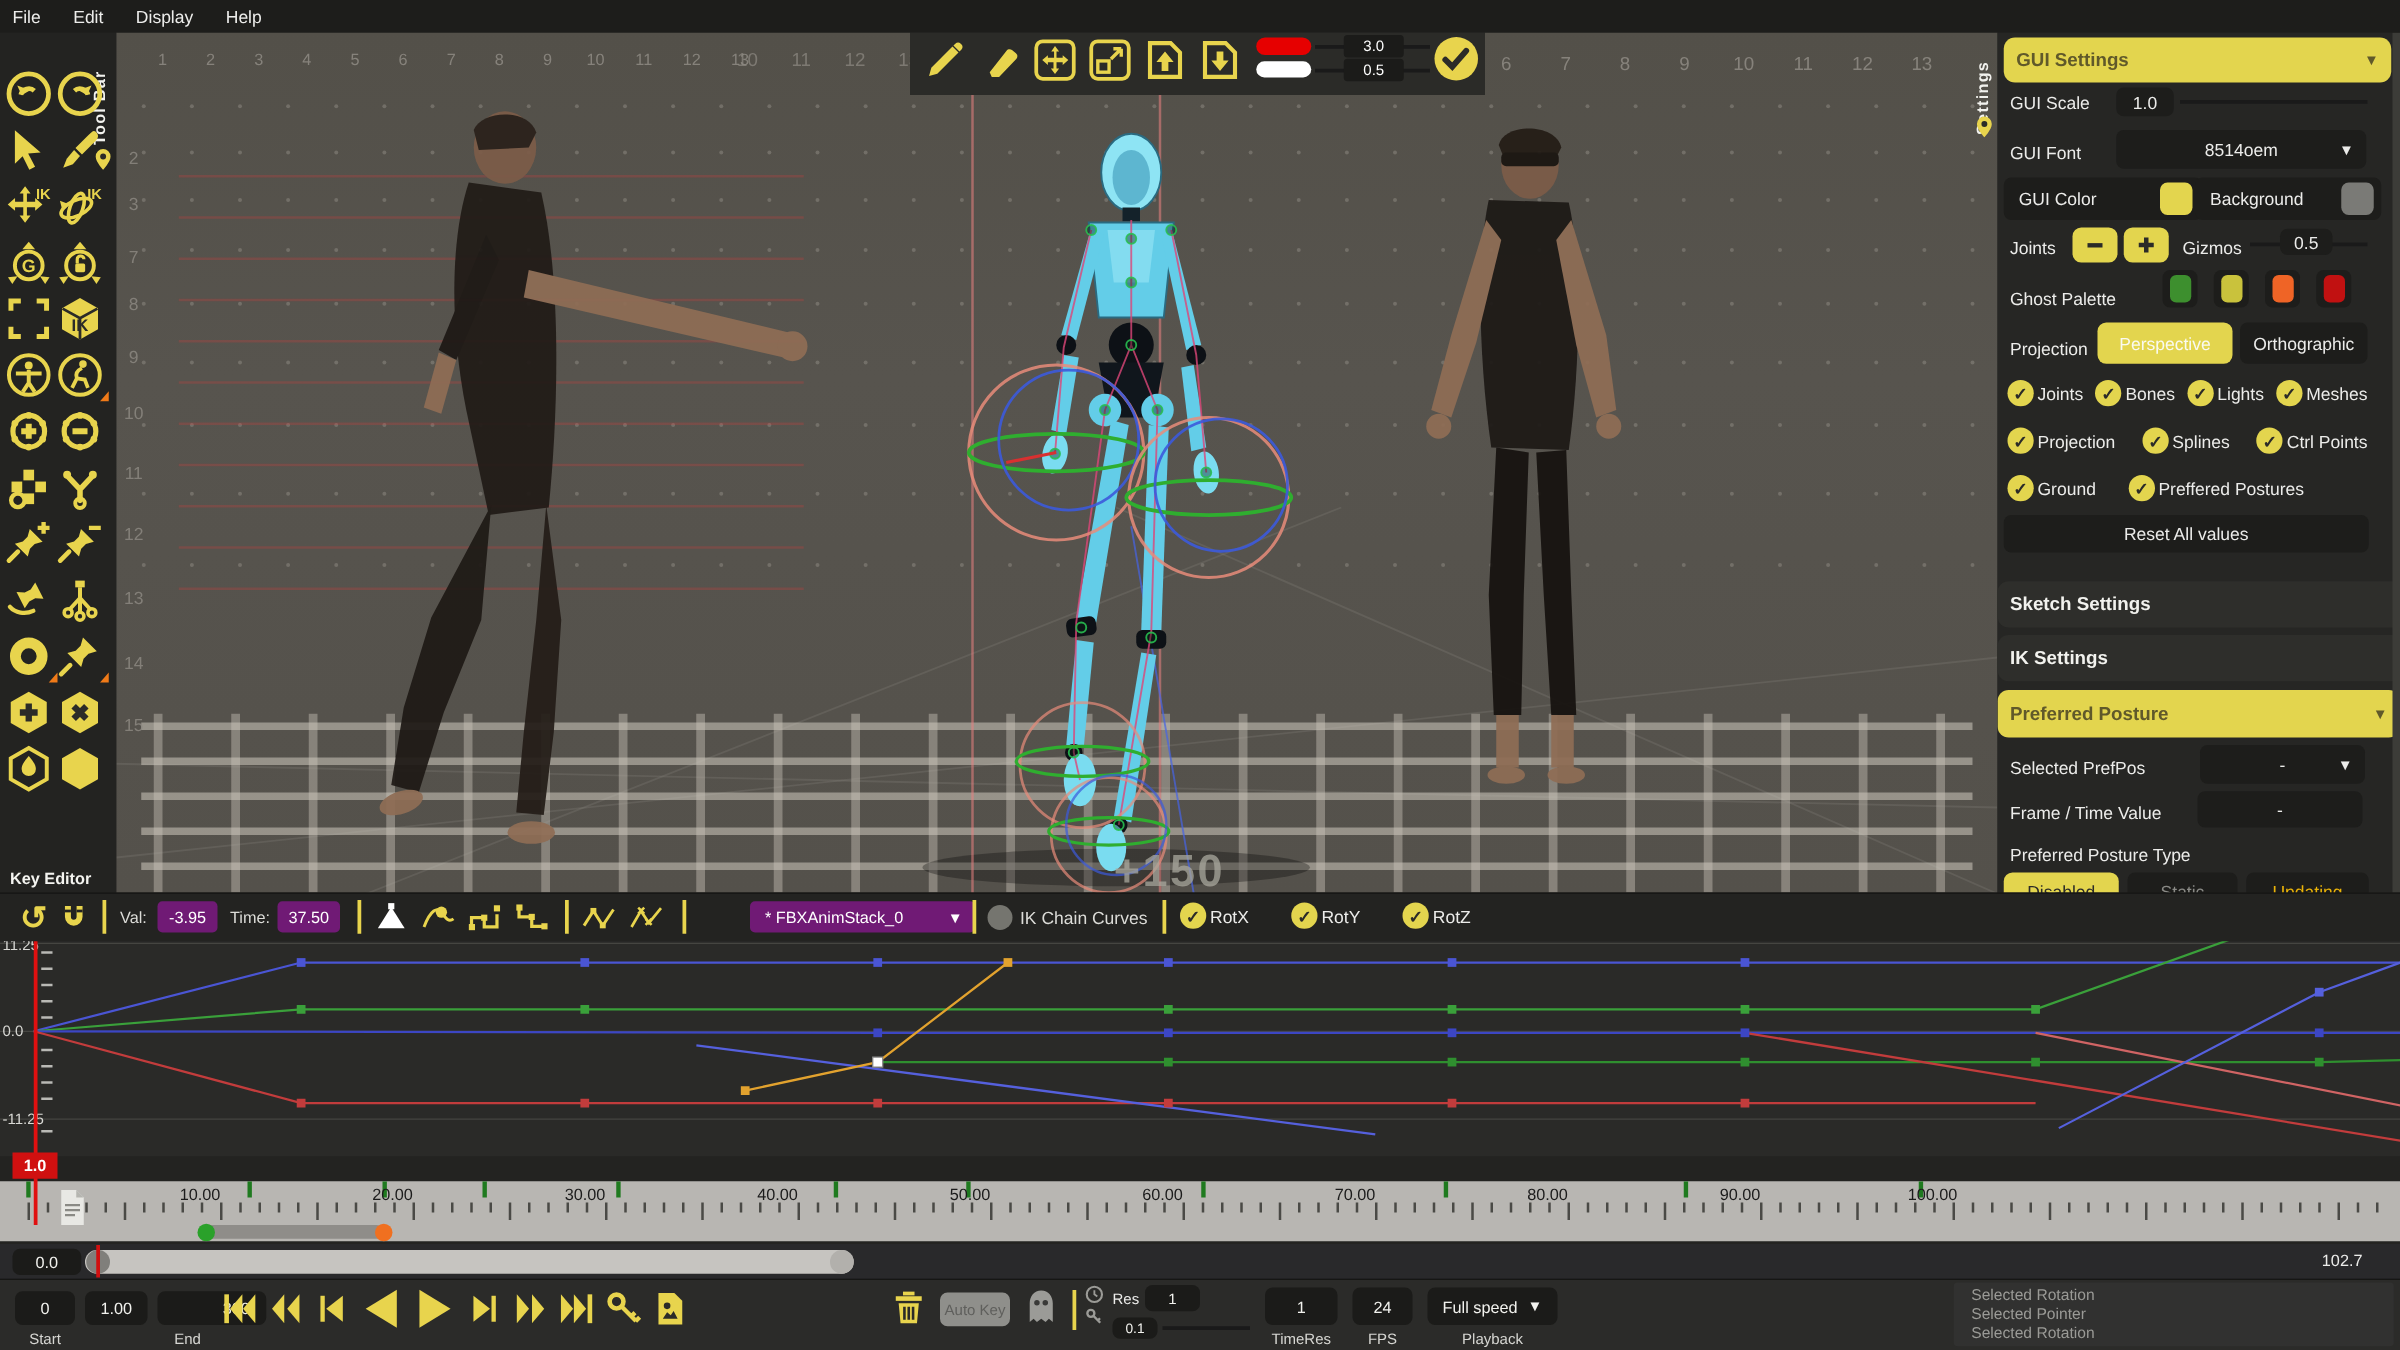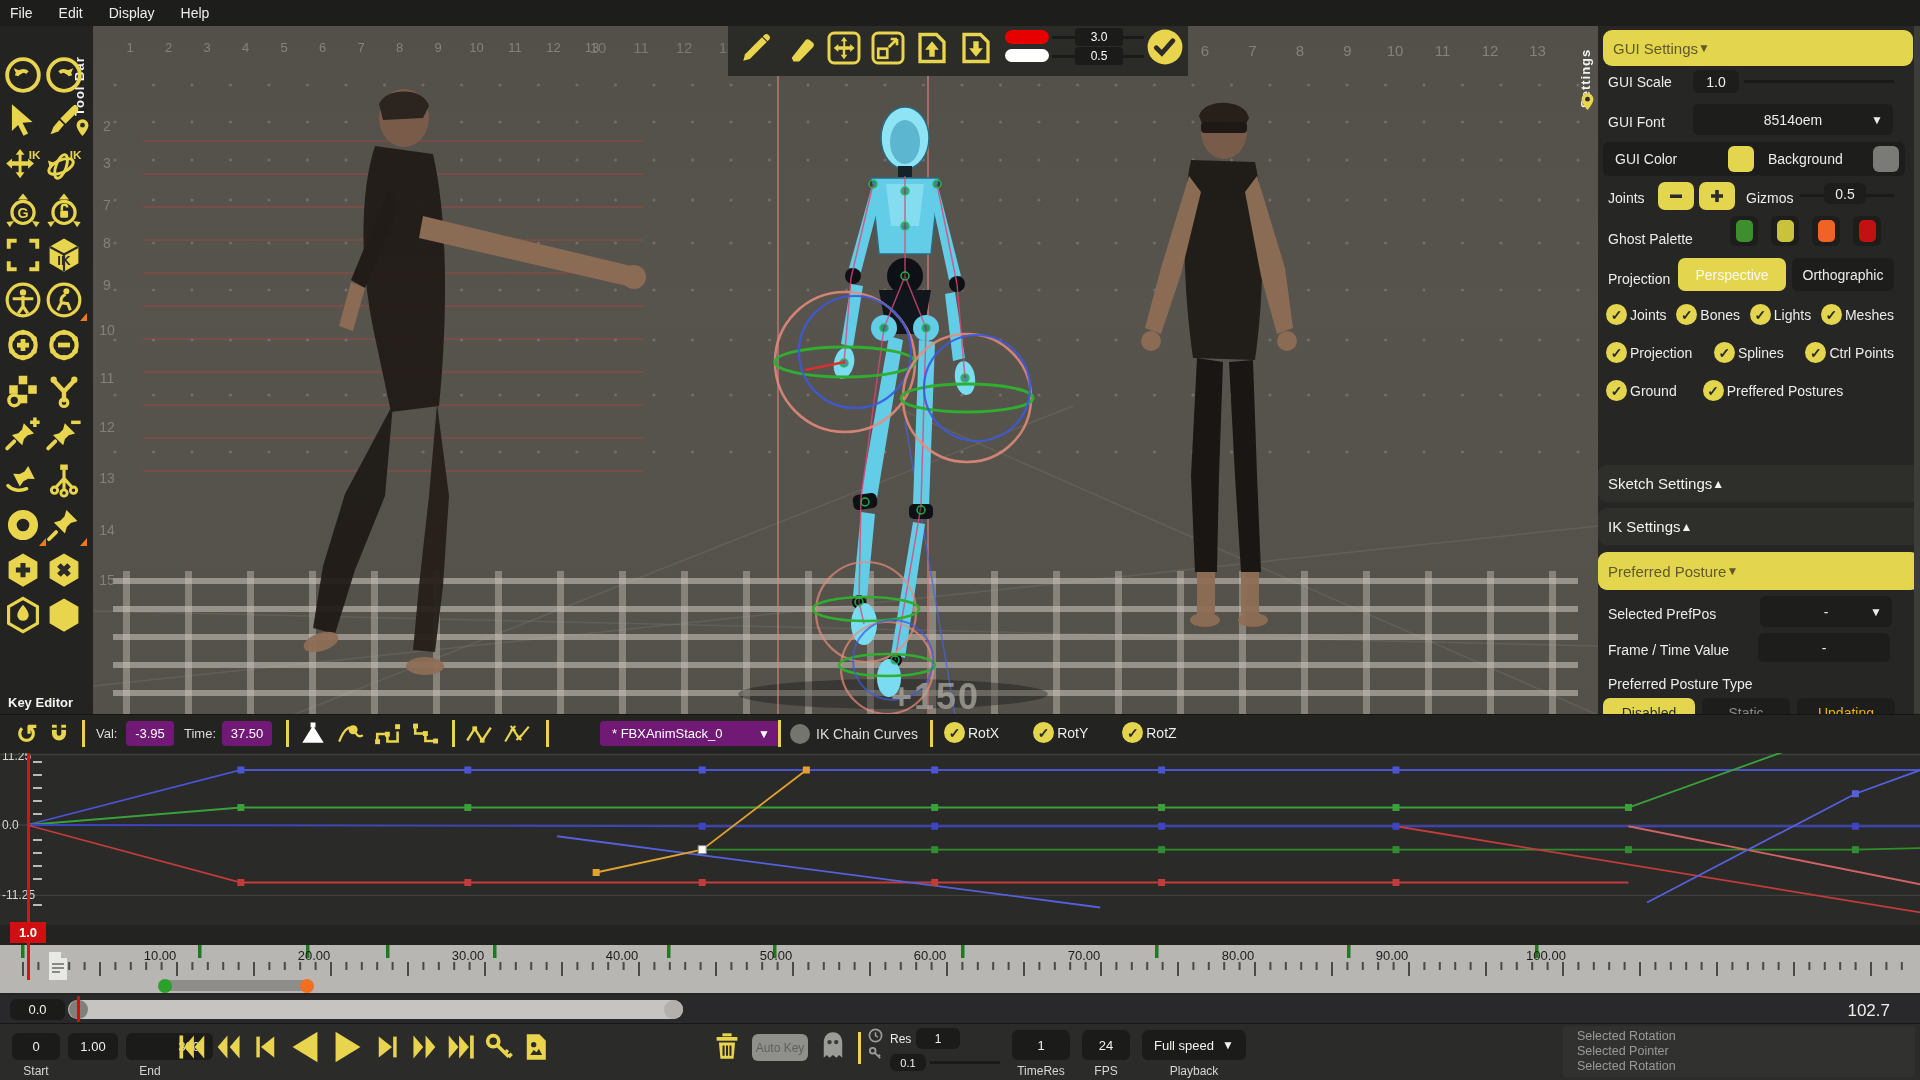--- a/index.html
+++ b/index.html
@@ -19,21 +19,21 @@
   .vtab{writing-mode:vertical-rl;transform:rotate(180deg);font-size:13px;font-weight:bold;color:#f2f2ee;letter-spacing:1px;}
   
   #viewport{left:93px;top:26px;width:1505px;height:689px;background:linear-gradient(#535049,#57544e 40%,#54514b);overflow:hidden;z-index:1;}
   #vp-watermark{left:798px;top:650px;font-size:36px;font-weight:bold;color:rgba(170,168,158,.75);letter-spacing:2px;z-index:4;}
   
   #sketch-toolbar{left:728px;top:22px;width:460px;height:54px;background:#2b2b28;z-index:10;}
   .chip{position:absolute;background:#1b1b19;color:#fff;font-size:12px;display:flex;align-items:center;justify-content:center;border-radius:3px;}
   .sliderline{position:absolute;height:3px;background:#1a1a1a;}
   
   #right-panel{left:1598px;top:26px;width:322px;height:689px;background:#262624;overflow:hidden;z-index:20;}
-  .hdr{position:absolute;border-radius:9px;font-size:15px;font-weight:normal;display:flex;align-items:center;padding:0 10px;justify-content:flex-start;}
+  .hdr{position:absolute;border-radius:9px;font-size:15px;font-weight:bold;display:flex;align-items:center;padding:0 10px;justify-content:space-between;}
   .hdr.yel{background:#e3d54e;color:#60592a;}
   .hdr.dark{background:#2e2e2b;color:#f2f2ee;}
   .plabel{position:absolute;font-size:14px;color:#ececea;}
   .pbox{position:absolute;background:#1d1d1b;border-radius:6px;color:#ececea;font-size:14px;display:flex;align-items:center;justify-content:center;}
   .chk{display:inline-flex;align-items:center;gap:3px;font-size:14px;color:#ececea;}
   .chk .cb{width:21px;height:21px;border-radius:50%;background:#e3d54e;color:#2b2b28;font-size:14px;font-weight:bold;display:flex;align-items:center;justify-content:center;}
   .chkrow{position:absolute;left:8px;width:288px;display:flex;}
   .ybtn{position:absolute;background:#e3d54e;border-radius:7px;display:flex;align-items:center;justify-content:center;color:#2b2b28;font-weight:bold;}
   
   #keybar{left:0;top:714px;width:1920px;height:38px;background:#232321;border-top:1px solid #151513;z-index:30;}
@@ -963,20 +963,21 @@
     <div class="chkrow" style="top:354px;gap:26px;" id="chkrow2">
         <span class="chk">
           <span class="cb">✓</span>
           <span>Ground</span>
         </span>
         <span class="chk">
           <span class="cb">✓</span>
           <span>Preffered Postures</span>
         </span>
       </div>
+    <div class="pbox" style="left:5px;top:386px;width:292px;height:30px;font-size:14px;">Reset All values</div>
     <div class="hdr dark" style="left:0px;top:439px;width:322px;height:37px;">
       <span>Sketch Settings</span>
         <span class="caret">▲</span>
     </div>
     <div class="hdr dark" style="left:0px;top:482px;width:322px;height:37px;">
       <span>IK Settings</span>
         <span class="caret">▲</span>
     </div>
     <div class="hdr yel" style="left:0px;top:526px;width:302px;height:38px;">
       <span>Preferred Posture</span>
@@ -1323,21 +1324,21 @@
     <div class="abs" id="loop-start" style="top: 34px; width: 14px; height: 14px; border-radius: 50%; background: rgb(42, 161, 42); z-index: 4; left: 158px;"></div>
     <div class="abs" id="loop-end" style="top: 34px; width: 14px; height: 14px; border-radius: 50%; background: rgb(240, 112, 32); z-index: 4; left: 300px;"></div>
   </div>
 
   <div id="scrollrow" class="abs">
     <div class="tfield" style="left:10px;top:4px;width:55px;height:21px;">0.0</div>
     <div class="abs" style="left:68px;top:5px;width:615px;height:19px;background:#c6c4c0;border-radius:10px;"></div>
     <div class="abs" style="left:69px;top:5px;width:19px;height:19px;border-radius:50%;background:#807f7b;"></div>
     <div class="abs" style="left:664px;top:5px;width:19px;height:19px;border-radius:50%;background:#b2b0ac;"></div>
     <div class="abs" style="left:77px;top:1px;width:2.5px;height:26px;background:#d01010;"></div>
-    <div class="abs" style="right:30px;top:6px;font-size:17px;color:#ececea;">102.7</div>
+    <div class="abs" style="right:30px;top:6px;font-size:13px;color:#ececea;">102.7</div>
   </div>
 
   <div id="transport" class="abs">
     <div class="tfield" style="left:12px;top:9px;width:48px;height:27px;">0</div>
     <div class="tlabel" style="left:36px;top:40px;">Start</div>
     <div class="tfield" style="left:68px;top:9px;width:50px;height:27px;">1.00</div>
     <div class="tlabel" style="left:94px;top:40px;margin-top:28px;">Current</div>
     <div class="tfield" style="left:126px;top:9px;width:48px;height:27px;padding-left:39px;">300</div>
     <div class="tlabel" style="left:150px;top:40px;">End</div>
     <div id="transport-buttons" class="abs" style="left:176px;top:5px;display:flex;align-items:center;gap:7px;">

